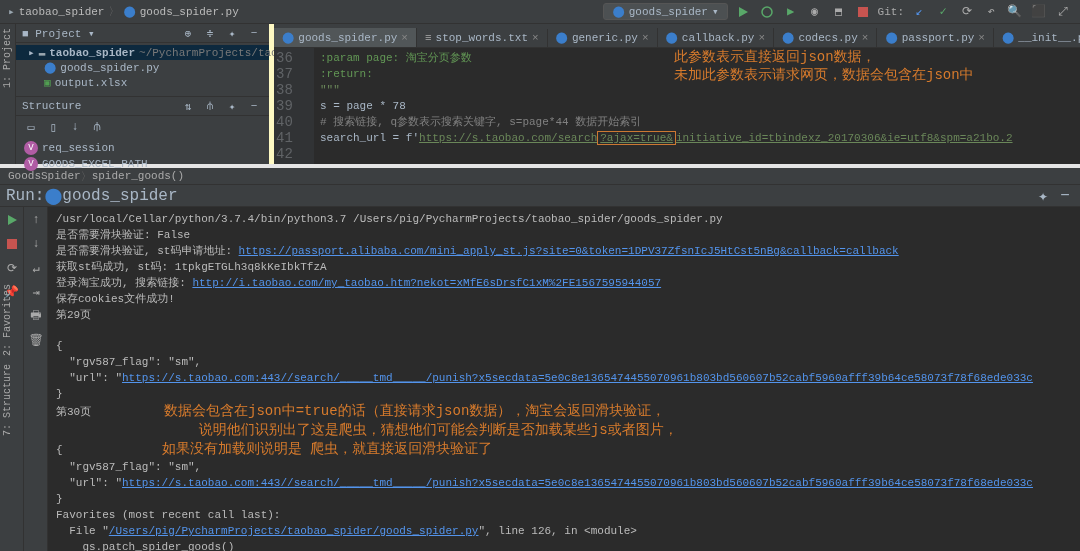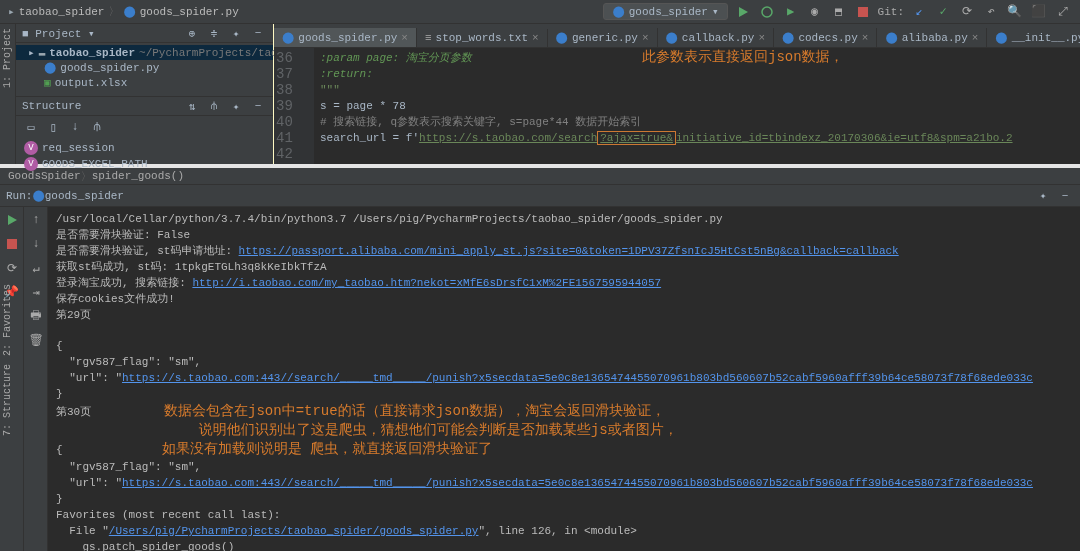--- a/index.html
+++ b/index.html
@@ -9,21 +9,21 @@
 .breadcrumb { display: flex; gap: 4px; align-items: center; font-size: 11px; color: #bbb; }
 .breadcrumb-sep { color: #666; }
 .top-right { margin-left: auto; display: flex; gap: 6px; align-items: center; }
 .run-config { background: #4c5052; border: 1px solid #555; padding: 1px 8px; border-radius: 3px; font-size: 11px; display: flex; align-items: center; gap: 4px; }
 .icon-btn { width: 18px; height: 18px; display: inline-flex; align-items: center; justify-content: center; cursor: pointer; }
 
 .main { display: flex; height: 140px; }
 .left-tool { width: 18px; background: #3c3f41; border-right: 1px solid #323232; }
 .vert-text { writing-mode: vertical-lr; transform: rotate(180deg); font-size: 10px; padding: 4px 2px; color: #aaa; }
 
-.sidebar { width: 258px; background: #3c3f41; border-right: 1px solid #fef9c3; display: flex; flex-direction: column; }
+.sidebar { width: 258px; background: #3c3f41; border-right: 5px solid #fef9c3; display: flex; flex-direction: column; }
 .sidebar-header { height: 22px; display: flex; align-items: center; padding: 0 6px; font-size: 11px; border-bottom: 1px solid #323232; }
 .sidebar-icons { margin-left: auto; display: flex; gap: 4px; }
 .tree { padding: 2px 0; font-size: 11px; }
 .tree-item { display: flex; align-items: center; padding: 1px 6px 1px 12px; gap: 4px; }
 .tree-item.sel { background: #0d293e; }
 .folder-icon { color: #9aa7b0; }
 .py-icon { color: #3b7ecb; }
 .xlsx-icon { color: #519e51; }
 .path-dim { color: #787878; }
 
@@ -35,31 +35,31 @@
 .editor-area { flex: 1; display: flex; flex-direction: column; background: #2b2b2b; }
 .tabs { height: 24px; background: #3c3f41; display: flex; align-items: flex-end; overflow: hidden; border-bottom: 1px solid #323232; }
 .tab { padding: 3px 8px; font-size: 11px; display: flex; align-items: center; gap: 4px; background: #3c3f41; border-right: 1px solid #323232; white-space: nowrap; }
 .tab.active { background: #515658; }
 .tab-close { color: #888; }
 
 .editor { flex: 1; display: flex; position: relative; overflow: hidden; }
 .gutter { width: 40px; background: #313335; color: #606366; padding: 2px 6px 2px 2px; font-size: 14px; line-height: 16px; }
 .code { flex: 1; padding: 2px 6px; font-size: 11px; line-height: 16px; white-space: pre; color: #a9b7c6; position: relative; }
 .comment { color: #808080; }
-.doc { color: #629755; font-style: italic; }
+.doc { color: #629755; }
 .str { color: #6a8759; }
 .url { color: #6a8759; text-decoration: underline; }
 .box { border: 1px solid #cc7832; padding: 0 2px; }
 .annotation { position: absolute; color: #d87b2c; font-size: 14px; line-height: 18px; }
 
 .crumb-bar { height: 20px; background: #3c3f41; border-top: 4px solid #e5e5e5; display: flex; align-items: center; padding: 0 8px; font-size: 11px; color: #aaa; }
 .crumb-sep { color: #666; }
 
 .run-panel { height: 385px; background: #2b2b2b; border-top: 1px solid #323232; display: flex; flex-direction: column; }
-.run-header { height: 22px; background: #3c3f41; display: flex; align-items: center; padding: 0 6px; font-size: 11px; border-bottom: 1px solid #323232; }
+.run-header { height: 22px; background: #3c3f41; display: flex; align-items: center; padding: 0 6px; font-size: 16px; border-bottom: 1px solid #323232; }
 .run-body { flex: 1; display: flex; overflow: hidden; }
 .run-tools { width: 24px; background: #3c3f41; display: flex; flex-direction: column; gap: 6px; padding: 4px 3px; border-right: 1px solid #323232; }
 .run-tools2 { width: 24px; background: #3c3f41; display: flex; flex-direction: column; gap: 6px; padding: 4px 3px; border-right: 1px solid #323232; }
 .console { flex: 1; padding: 4px 8px; font-size: 11px; line-height: 15px; font-family: Menlo, monospace; white-space: pre-wrap; word-break: break-all; color: #bbb; overflow: hidden; position: relative; }
 .link { color: #5394ec; text-decoration: underline; }
 .trace { color: #bbb; }
 .red-annotation { color: #d87b2c; font-size: 14px; line-height: 19px; }
 
 .left-tabs { position: absolute; left: 0; top: 280px; width: 18px; }
 
@@ -190,38 +190,38 @@
           <span>callback.py</span>
           <span class="tab-close">×</span>
         </div>
       <div class="tab">
           <span class="py-icon">⬤</span>
           <span>codecs.py</span>
           <span class="tab-close">×</span>
         </div>
       <div class="tab">
           <span class="py-icon">⬤</span>
-          <span>alibaba.py</span>
+          <span>passport.py</span>
           <span class="tab-close">×</span>
         </div>
       <div class="tab">
           <span class="py-icon">⬤</span>
           <span>__init__.py</span>
         </div>
 
     </div>
     <div class="editor">
       <div class="gutter">36<br>37<br>38<br>39<br>40<br>41<br>42<br>43</div>
       <div class="code"><span class="doc"><span>:param page: 淘宝分页参数</span>
 <span>:return:</span></span>
 <span class="str">"""</span>
 <span>s = page * 78</span>
 <span class="comment"># 搜索链接, q参数表示搜索关键字, s=page*44 数据开始索引</span>
 <span>search_url = f'</span><span class="url">https://s.taobao.com/search</span><span class="url box">?ajax=true&amp;</span><span class="url">initiative_id=tbindexz_20170306&amp;ie=utf8&amp;spm=a21bo.2</span>
-<div class="annotation" style="top:0;left:328px"><span>此参数表示直接返回json数据，</span><br></div></div>
+<div class="annotation" style="top:0;left:360px"><span>此参数表示直接返回json数据，</span><br><span>未加此参数表示请求网页，数据会包含在json中</span></div></div>
     </div>
   </div>
 
 </div>
 
 <div class="crumb-bar">
   <span>GoodsSpider</span>
   <span class="crumb-sep">〉</span>
   <span>spider_goods()</span>
 </div>

